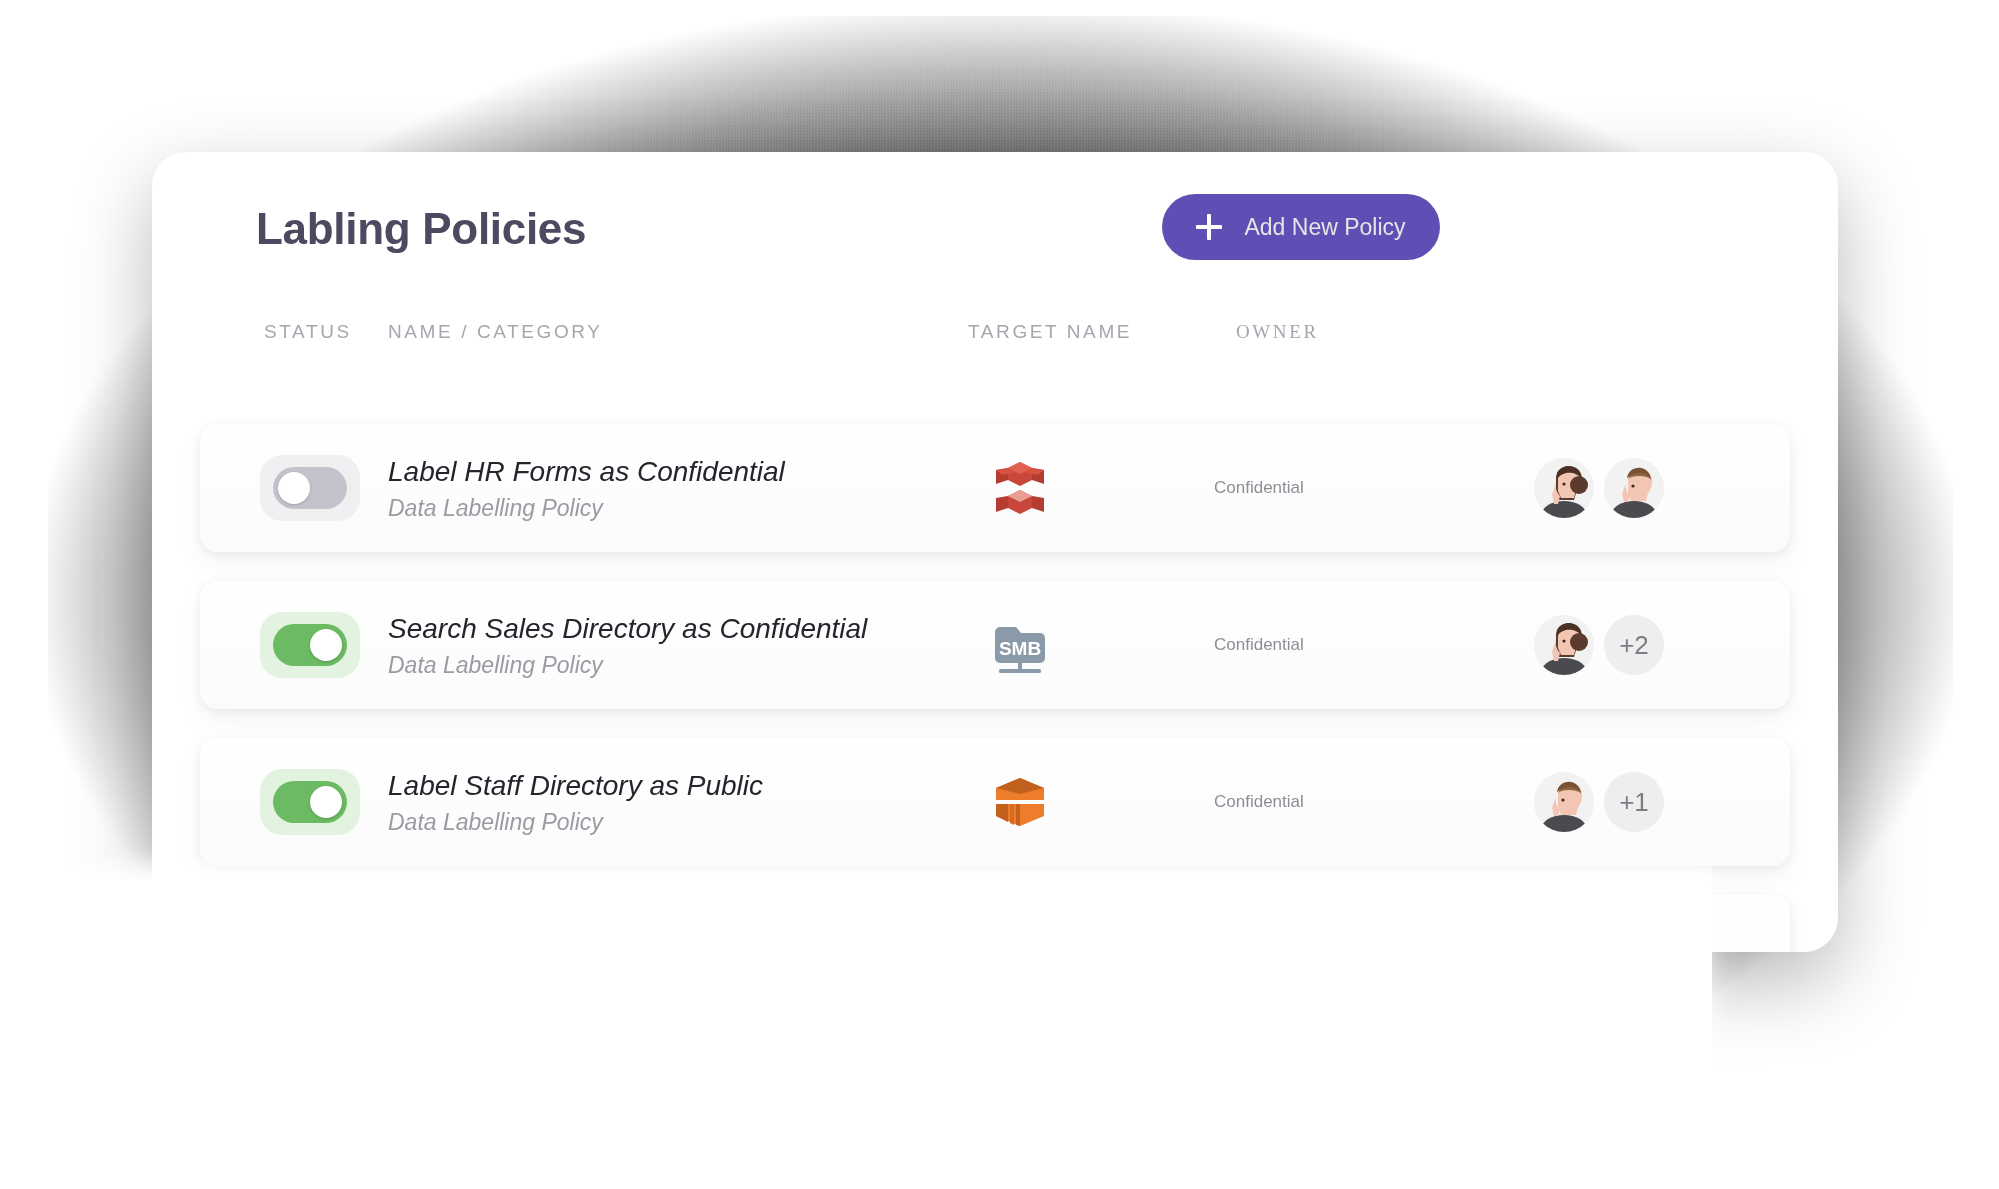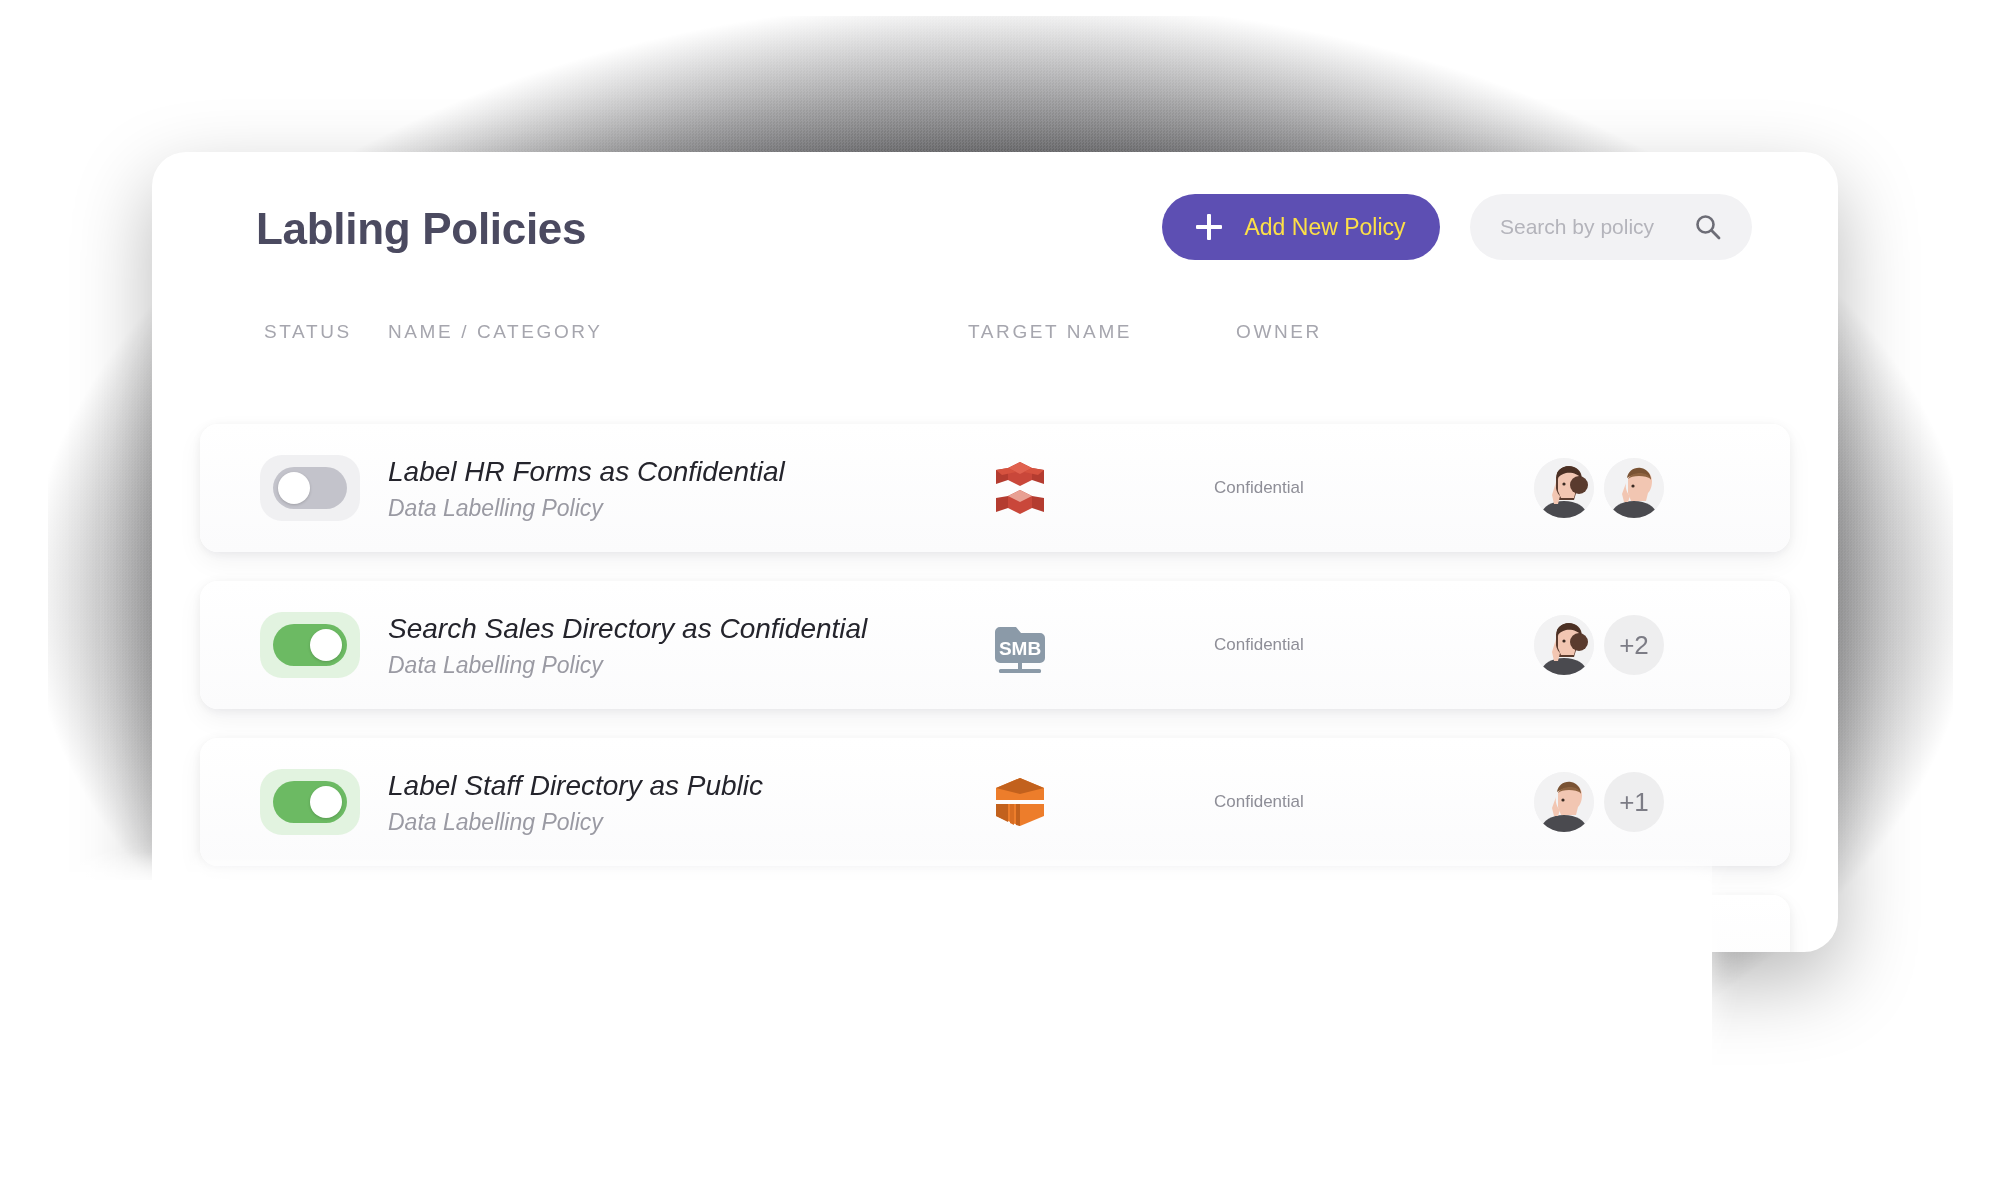--- a/index.html
+++ b/index.html
@@ -72,21 +72,21 @@
     color:#4b4a60;
     white-space:nowrap;
   }
   .btn-add{
     position:absolute;
     left:1010px;top:42px;
     width:278px;height:66px;
     border:none;
     border-radius:33px;
     background:#5d4fb3;
-    color:#fde047;
+    color:#e5e5e5;
     font-family:"Liberation Sans", sans-serif;
     font-size:23px;
     display:flex;align-items:center;justify-content:center;
     gap:22px;
     cursor:pointer;
     padding:0;
   }
   .plus-icon{
     position:relative;
     width:26px;height:26px;
@@ -138,21 +138,21 @@
     font-size:19px;
     letter-spacing:2.6px;
     color:#a6a6ae;
     font-weight:400;
     white-space:nowrap;
   }
   .h-status{padding-left:64px;}
   .h-name{padding-left:10px;}
   .h-target{padding-left:10px;}
   .h-class{padding-left:6px;}
-  .h-owner{padding-left:28px;}
+  .h-owner{padding-left:28px;font-family:Liberation Serif, serif;}
 
   .policy-row{
     position:relative;
     height:128px;
     border-radius:18px;
     margin-bottom:20px;
     background:linear-gradient(180deg,#ffffff 0%,#fbfbfc 100%);
     box-shadow:0 2px 10px rgba(20,20,30,.06), 0 10px 26px rgba(20,20,30,.05);
   }
   .policy-row.faded .policy-name,
@@ -259,27 +259,20 @@
   <div class="card">
 
     <div class="card-header">
       <div class="page-title">Labling Policies</div>
 
       <button class="btn-add">
         <span class="plus-icon"></span>
         <span class="btn-add-label">Add New Policy</span>
       </button>
 
-      <div class="search-wrap">
-        <input class="search-input" type="text" placeholder="Search by policy" style="">
-        <svg class="search-icon" viewBox="0 0 28 28">
-          <circle cx="11.5" cy="11.5" r="8" fill="none" stroke="#6d6d76" stroke-width="2.6"></circle>
-          <line x1="17.6" y1="17.6" x2="25" y2="25" stroke="#6d6d76" stroke-width="2.8" stroke-linecap="round"></line>
-        </svg>
-      </div>
     </div>
 
     <div class="table">
 
       <div class="row-grid">
         <div class="col-head h-status">
           <span>STATUS</span>
         </div>
         <div class="col-head h-name">
           <span>NAME / CATEGORY</span>

